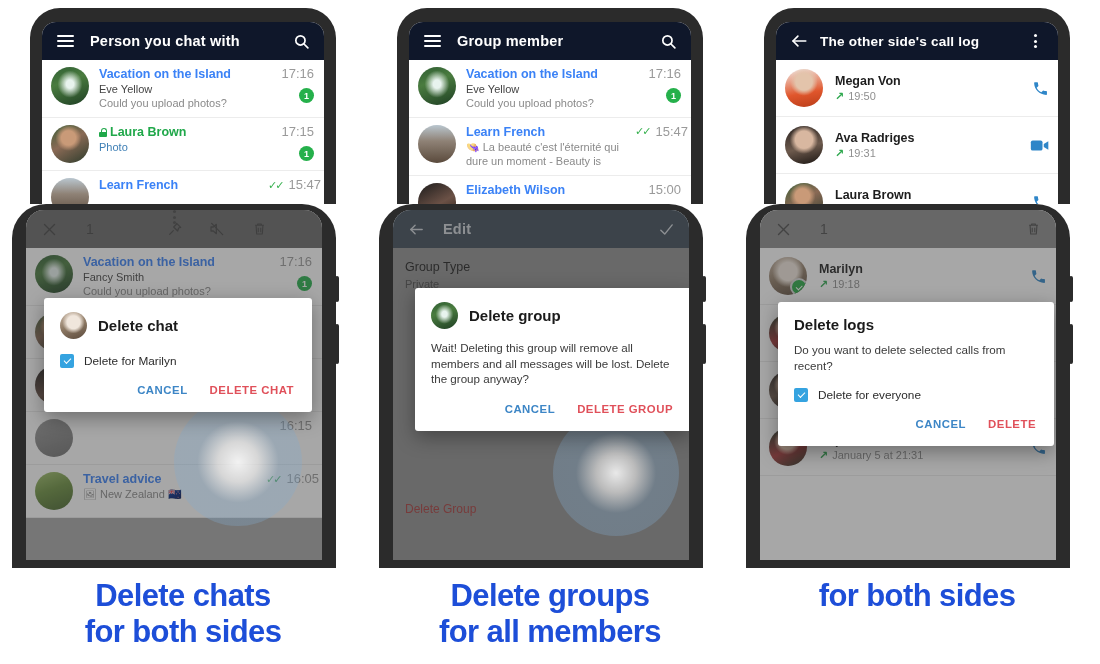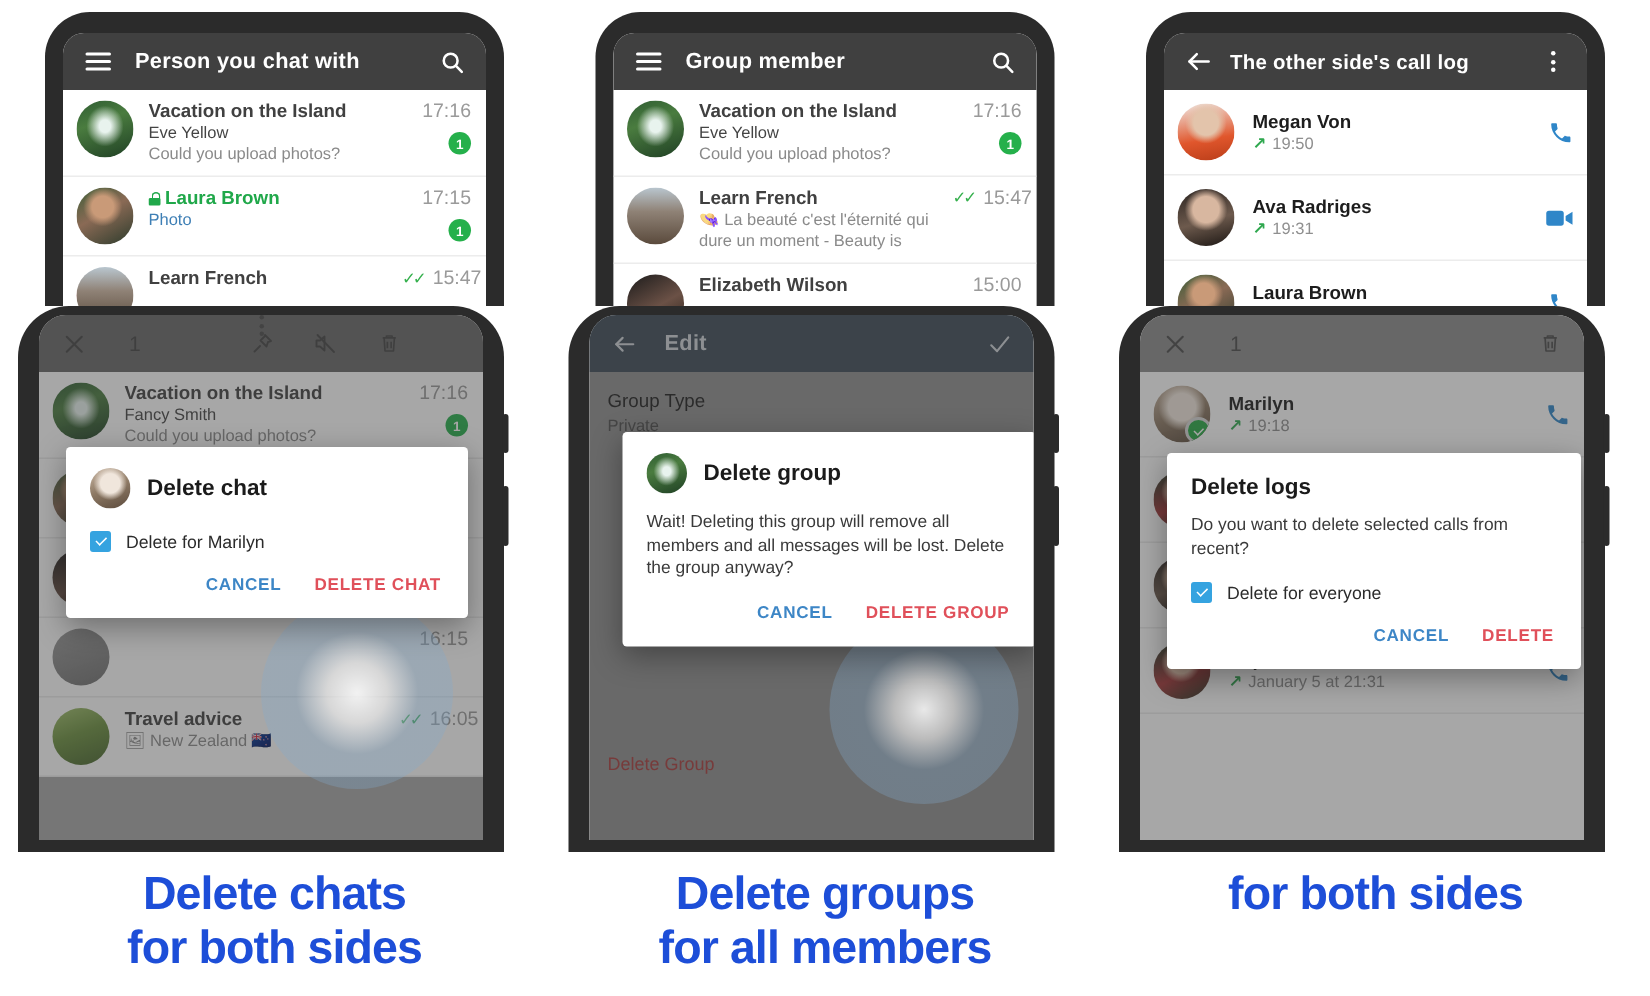--- a/index.html
+++ b/index.html
@@ -28,21 +28,21 @@
 
   
   .phone-bot{left:12px;top:204px;width:324px;height:364px;border-radius:34px 34px 0 0;}
   .phone-bot .phone-screen{left:14px;top:6px;width:296px;height:350px;border-radius:18px 18px 0 0;}
 
   
   .side-btn{position:absolute;background:#2b2b2b;border-radius:2px;}
 
   
   .appbar{height:38px;display:flex;align-items:center;padding:0 12px;color:#fff;}
-  .appbar.blue{background:#404040;}
+  .appbar.blue{background:#0f172a;}
   .appbar.dark{background:#3c4a57;}
   .appbar.grey{background:#8a8a8a;}
   .appbar .title{font-size:14.5px;font-weight:bold;letter-spacing:.2px;flex:1;}
   .appbar.blue .title{margin-left:14px;}
   .appbar.dark .title{margin-left:16px;color:#cfd4d9;font-weight:bold;}
   .appbar.grey .title{margin-left:26px;color:#4a4a4a;font-weight:normal;font-size:14px;}
   .appbar .ic{width:22px;height:22px;display:flex;align-items:center;justify-content:center;flex:0 0 auto;}
   .appbar .ic svg{display:block;}
 
   
@@ -52,21 +52,21 @@
   
   .kebab{display:flex;flex-direction:column;gap:2.5px;align-items:center;}
   .kebab i{width:3px;height:3px;border-radius:50%;background:#fff;display:block;}
   .kebab.dim i{background:#4a4a4a;}
 
   
   .list{background:#fff;}
   .row{display:flex;padding:7px 10px 7px 9px;align-items:flex-start;border-bottom:1px solid #ececec;position:relative;}
   .av{width:38px;height:38px;border-radius:50%;flex:0 0 auto;margin-right:10px;overflow:hidden;position:relative;}
   .row-mid{flex:1;min-width:0;}
-  .r-title{font-size:12.5px;font-weight:bold;color:#404040;line-height:15px;white-space:nowrap;overflow:hidden;text-overflow:ellipsis;}
+  .r-title{font-size:12.5px;font-weight:bold;color:#3b82f6;line-height:15px;white-space:nowrap;overflow:hidden;text-overflow:ellipsis;}
   .r-title.green{color:#20a84a;}
   .r-sub{font-size:11px;color:#444;line-height:14px;white-space:nowrap;overflow:hidden;text-overflow:ellipsis;}
   .r-sub.blue{color:#3e7fb5;}
   .r-msg{font-size:11px;color:#8a8a8a;line-height:14px;white-space:nowrap;overflow:hidden;text-overflow:ellipsis;}
   .r-msg.wrap{white-space:normal;}
   .r-right{width:46px;flex:0 0 auto;display:flex;flex-direction:column;align-items:flex-end;}
   .r-time{font-size:13px;color:#9a9a9a;line-height:14px;white-space:nowrap;}
   .badge{width:15px;height:15px;border-radius:50%;background:#25b04b;color:#fff;font-size:9px;font-weight:bold;
         display:flex;align-items:center;justify-content:center;margin-top:7px;}
   .lock{display:inline-block;width:8px;height:9px;position:relative;margin-right:3px;vertical-align:-1px;}

